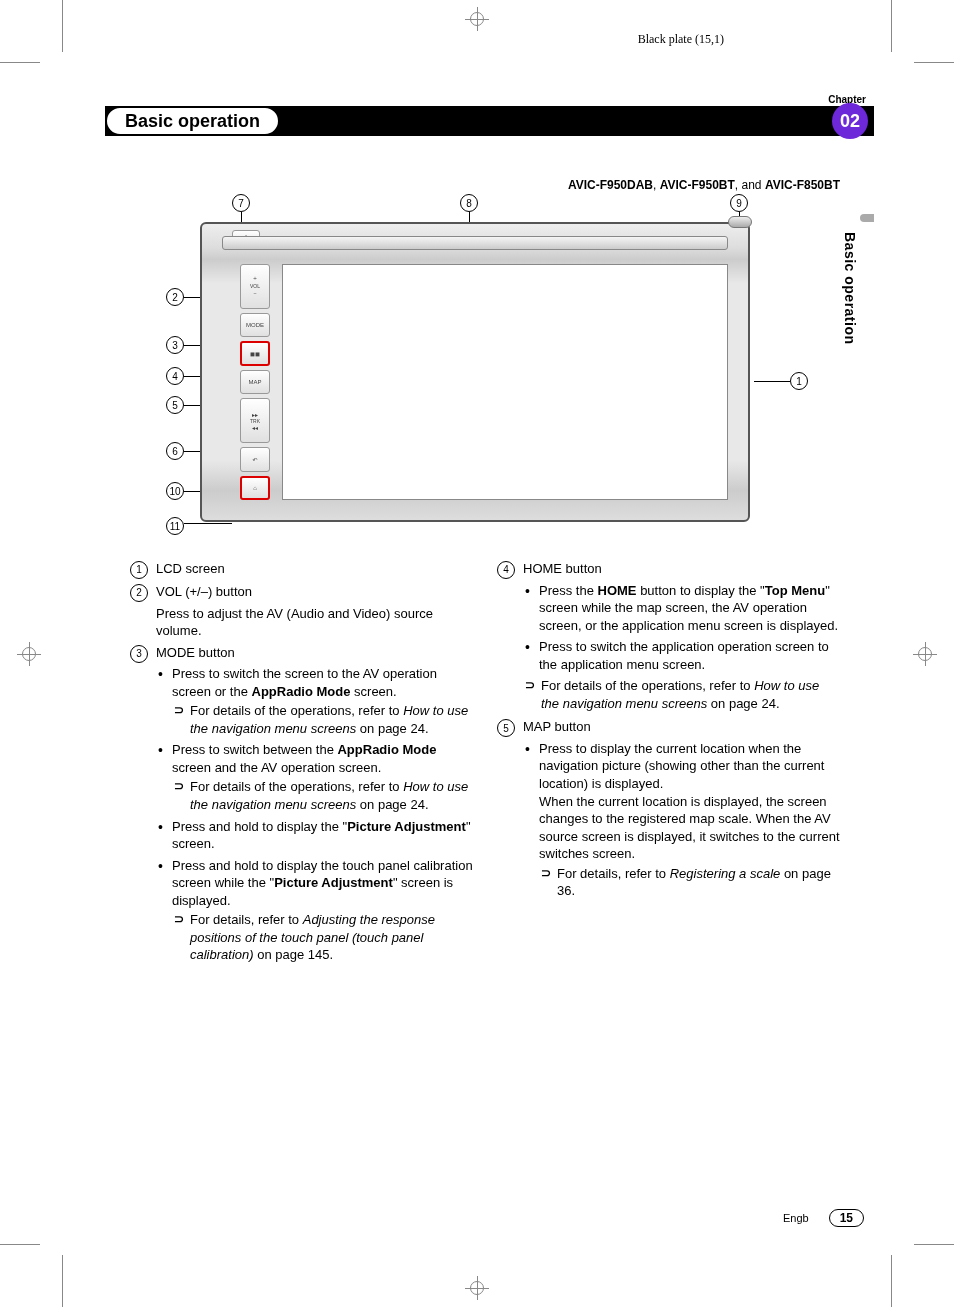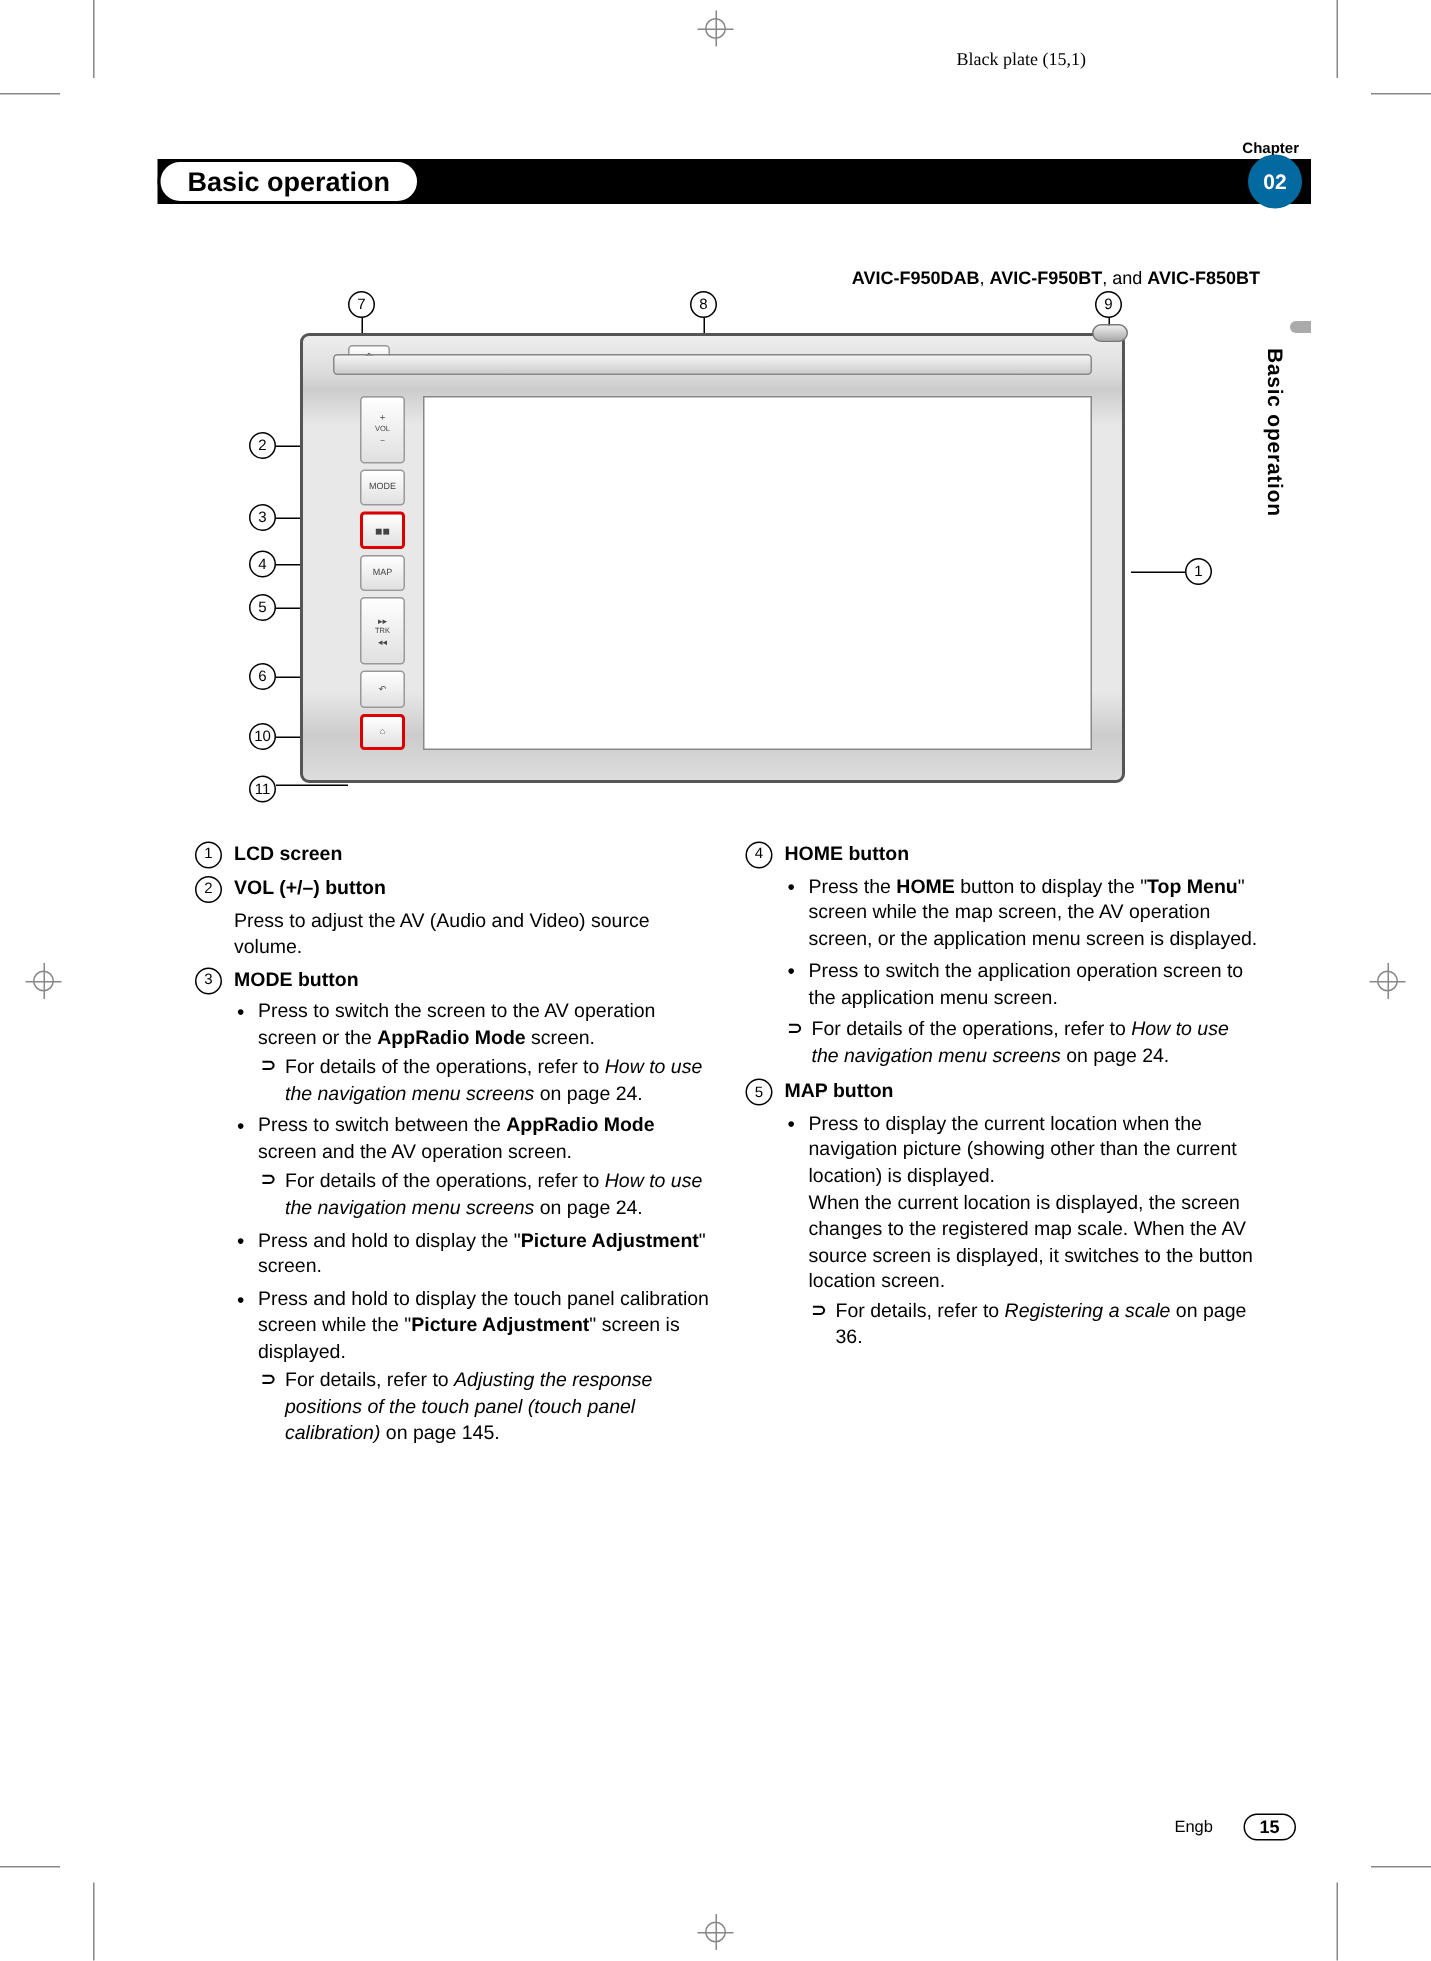--- a/index.html
+++ b/index.html
@@ -58,25 +58,25 @@
     color: #000;
     z-index: 2;
     white-space: nowrap;
   }
   .chapter-num {
     position: absolute;
     right: 6px;
     top: -3px;
     width: 36px;
     height: 36px;
-    background: #0369a1;
+    background: #6d28d9;
     border-radius: 50%;
     color: #fff;
     font-weight: bold;
-    font-size: 14px;
+    font-size: 18px;
     display: flex;
     align-items: center;
     justify-content: center;
     z-index: 3;
   }
   .side-tab {
     position: absolute;
     right: 80px;
     top: 214px;
     width: 14px;
@@ -226,21 +226,21 @@
     border-radius: 50%;
     font-size: 10px;
     display: inline-flex;
     align-items: center;
     justify-content: center;
     flex-shrink: 0;
     margin-right: 8px;
     margin-top: 1px;
   }
   .item-body { flex: 1; }
-  .item-title { font-weight: bold; }
+  .item-title { font-weight: normal; }
   .item-desc { margin-top: 4px; }
   ul.bullets {
     list-style: none;
     padding-left: 0;
     margin-top: 4px;
   }
   ul.bullets > li {
     position: relative;
     padding-left: 16px;
     margin-bottom: 4px;
@@ -489,21 +489,21 @@
           </div>
         </div>
 
         <div class="item">
           <div class="item-num">5</div>
           <div class="item-body">
             <span class="item-title">MAP button</span>
             <ul class="bullets">
               <li>
                 <div>Press to display the current location when the navigation picture (showing other than the current location) is displayed.</div>
-                <div>When the current location is displayed, the screen changes to the registered map scale. When the AV source screen is displayed, it switches to the button location screen.</div>
+                <div>When the current location is displayed, the screen changes to the registered map scale. When the AV source screen is displayed, it switches to the current switches screen.</div>
                 <ul class="refs">
                     <li><span>For details, refer to </span><span class="italic">Registering a scale</span><span> on page 36.</span></li>
                   </ul>
               </li>
             </ul>
           </div>
         </div>
       </div>
     </div>
   </div>

